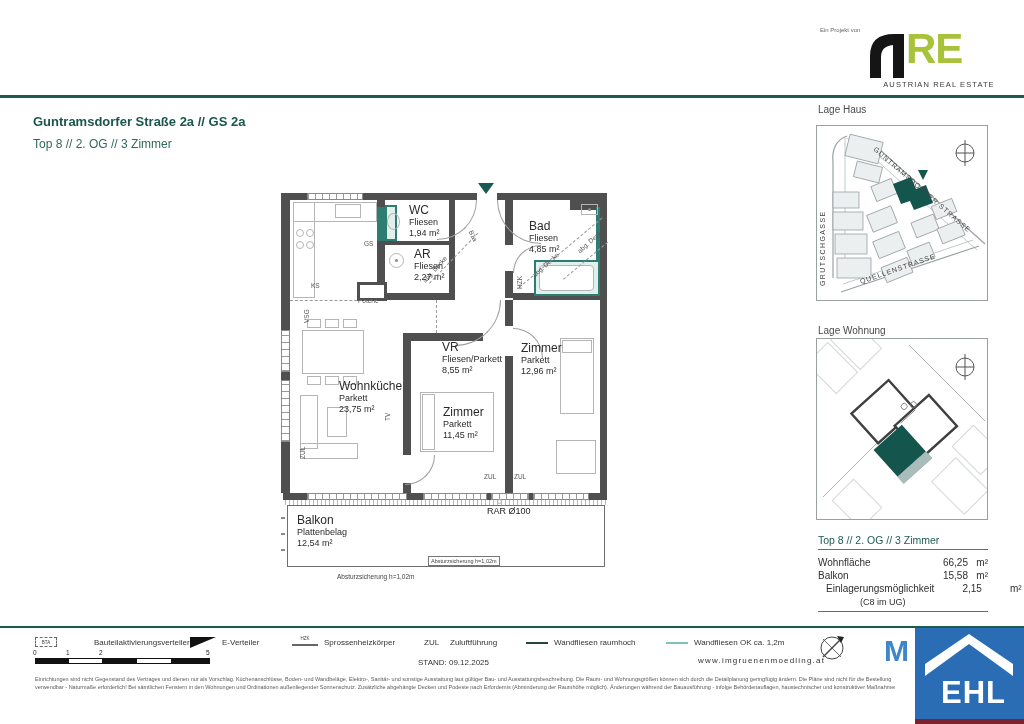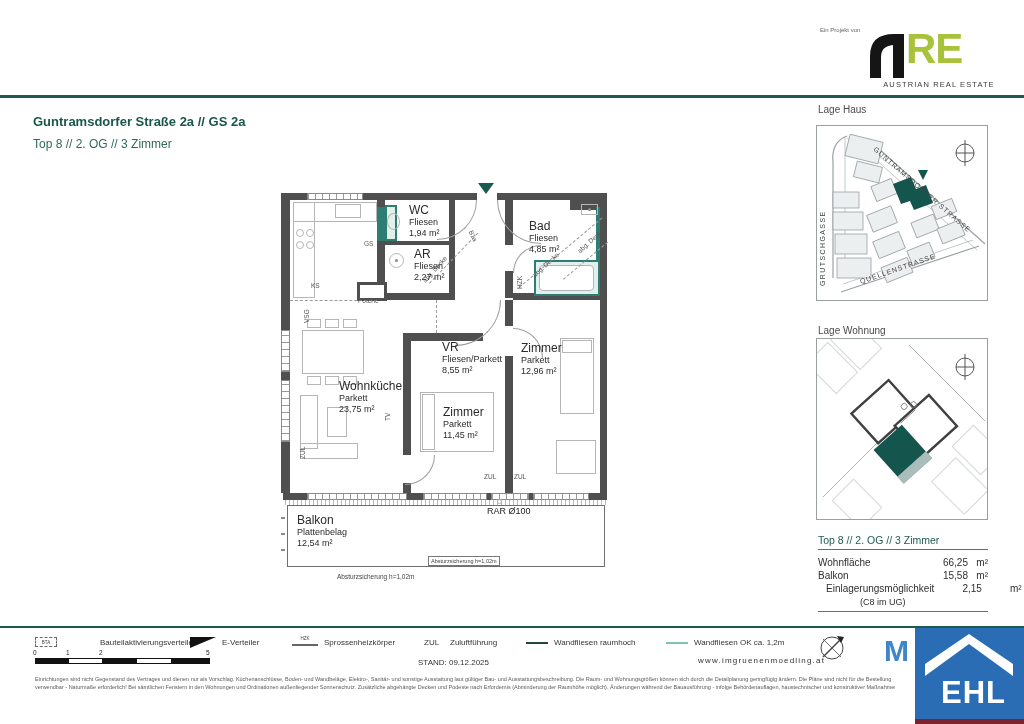--- a/index.html
+++ b/index.html
@@ -323,21 +323,21 @@
     <span class="l">Einlagerungsmöglichkeit</span>
     <span class="v">2,15</span>
     <span class="u">m²</span>
   </div>
   <div class="abs dt-note" style="left:860px;top:597px;">(C8 im UG)</div>
   <div class="abs dt-rule" style="left:818px;top:611px;width:170px;"></div>
 
   <div class="abs rule-teal" style="left:0;top:626px;width:1024px;height:2px;"></div>
 
   <div class="abs lg-bta" style="left:35px;top:637px;">BTA</div>
-  <div class="abs lg-label" style="left:76px;top:638px;padding-left:24px;">Bauteilaktivierungsverteiler</div>
+  <div class="abs lg-label" style="left:70px;top:638px;padding-left:24px;">Bauteilaktivierungsverteiler</div>
   <div class="abs lg-ev" style="left:190px;top:637px;"></div>
   <div class="abs lg-label" style="left:222px;top:638px;">E-Verteiler</div>
   <div class="abs lg-hzk" style="left:292px;top:636px;">HZK</div>
   <div class="abs lg-label" style="left:324px;top:638px;">Sprossenheizkörper</div>
   <div class="abs lg-zul" style="left:424px;top:638px;">ZUL</div>
   <div class="abs lg-label" style="left:450px;top:638px;">Zuluftführung</div>
   <div class="abs lg-line" style="left:526px;top:642px;background:#23463f;"></div>
   <div class="abs lg-label" style="left:554px;top:638px;">Wandfliesen raumhoch</div>
   <div class="abs lg-line" style="left:666px;top:642px;background:#7fc2b8;"></div>
   <div class="abs lg-label" style="left:694px;top:638px;">Wandfliesen OK ca. 1,2m</div>

